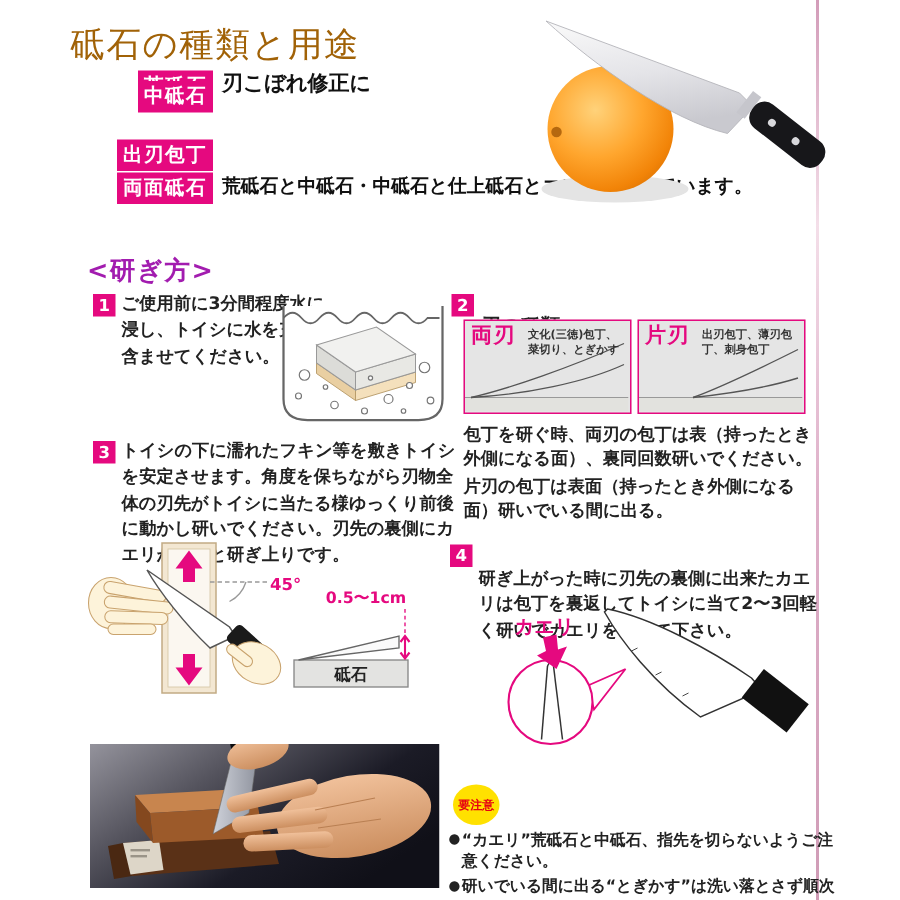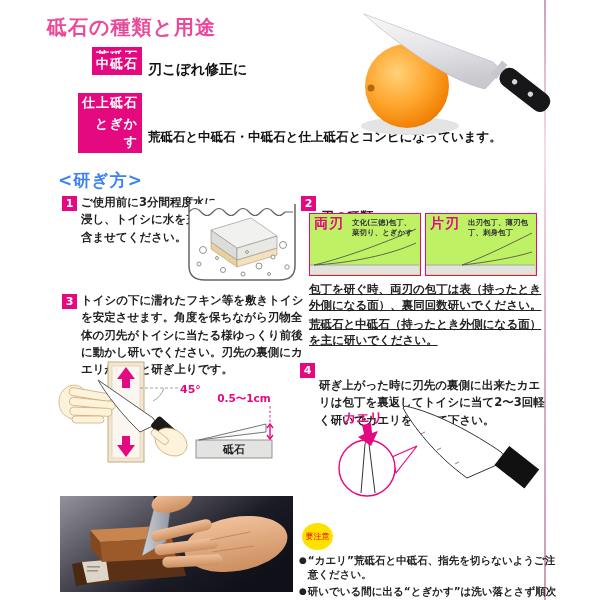--- a/index.html
+++ b/index.html
@@ -2,49 +2,49 @@
 <html><head>
 <meta charset="utf-8">
 <style>
   * { margin:0; padding:0; box-sizing:border-box; }
   html,body { width:600px; height:600px; }
   body {
     position:relative; overflow:hidden; background:#ffffff;
     font-family:"DejaVu Sans", sans-serif; color:#222;
   }
   .abs { position:absolute; }
-  .title { position:absolute; left:47px; top:14px; font-size:20px; font-weight:bold;
-           color:#ec4899; letter-spacing:1px; }
+  .title { position:absolute; left:47px; top:14px; font-size:23px; font-weight:normal;
+           color:#a16207; letter-spacing:1px; }
   .stone-row { position:absolute; left:78px; display:flex; align-items:flex-start; }
   .badge-cell { width:64px; text-align:right; flex:none; }
   .stone-badge { display:inline-block; background:#e5097f; color:#fff; font-size:13px;
                  font-weight:bold; padding:1px 4px 2px; letter-spacing:1px; }
   .stone-desc { margin-left:6px; font-size:14px; font-weight:bold; color:#111;
-                line-height:1.4; margin-top:14px; }
+                line-height:1.4; margin-top:1px; }
   .stone-desc.small { font-size:12.5px; }
   .howto { position:absolute; left:58px; top:169px; font-size:17px; font-weight:bold;
-           color:#3b82f6; letter-spacing:1px; }
+           color:#a21caf; letter-spacing:1px; }
   .step-num { position:absolute; width:15px; height:15px; background:#e5097f; color:#fff;
               font-size:11px; font-weight:bold; text-align:center; line-height:15px; }
   .step-text { position:absolute; font-size:11.5px; font-weight:600; color:#222;
                line-height:1.5; word-break:break-all; }
   .step2-title { position:absolute; left:321px; top:196px; font-size:13px; font-weight:bold;margin-top:12px; }
   .blade-box { position:absolute; top:213px; width:112px; height:63px;
-               border:1.5px solid #e5097f; background:#bef264; }
+               border:1.5px solid #e5097f; background:#e5e5e5; }
   .blade-label { position:absolute; left:4px; top:1px; color:#e5097f; font-size:14px;
                  font-weight:bold; letter-spacing:1px; z-index:2; }
   .blade-desc { position:absolute; left:42px; top:4px; font-size:7.5px; color:#333;
                 line-height:1.35; width:66px; font-weight:600; z-index:2; }
   .blade-box svg { position:absolute; left:0; top:0; }
-  .notes { position:absolute; left:309px; top:281px; width:240px;text-decoration:underline; }
+  .notes { position:absolute; left:309px; top:281px; width:240px; }
   .notes p { font-size:11.5px; font-weight:600; color:#222; line-height:1.42;
              word-break:break-all; margin-bottom:2px; }
   .caution-badge { position:absolute; left:302px; top:523px; width:31px; height:27px;
                    background:#ffe100; border-radius:50%; color:#e60012; font-size:8px;
-                   font-weight:normal; display:flex; align-items:center; justify-content:center; }
+                   font-weight:bold; display:flex; align-items:center; justify-content:center; }
   .caution-list { position:absolute; left:299px; top:553px; width:266px; }
   .caution-item { display:flex; font-size:10.5px; font-weight:600; color:#222;
                   line-height:1.35; margin-bottom:3px; }
   .caution-bullet { flex:none; margin-right:1px; font-size:9px; padding-top:1px; }
   .edge-line { position:absolute; left:544px; top:0; width:2px; height:600px;
                background:linear-gradient(180deg,#b55a8a,#ecc9da 25%,#c87aa4 55%,#b05a86);
                opacity:.6; }
 </style>
 </head>
 <body>
@@ -54,24 +54,24 @@
 <h1 class="title">砥石の種類と用途</h1>
 
 <div class="stone-row" style="top:46px">
   <span class="badge-cell"><span class="stone-badge">荒砥石</span></span>
   <span class="stone-desc">刃こぼれ修正に</span>
 </div>
 <div class="stone-row" style="top:53px">
   <span class="badge-cell"><span class="stone-badge">中砥石</span></span>
 </div>
 <div class="stone-row" style="top:92px">
-  <span class="badge-cell"><span class="stone-badge">仕上砥石</span></span>
+  <span class="badge-cell"><span class="stone-badge">出刃包丁</span></span>
 </div>
 <div class="stone-row" style="top:114px">
-  <span class="badge-cell"><span class="stone-badge">とぎかす</span></span>
+  <span class="badge-cell"><span class="stone-badge">両面砥石</span></span>
   <span class="stone-desc small"><span>荒砥石と中砥石・中砥石と仕上砥石とコンビになっています。</span><br></span>
 </div>
 
 <svg class="abs" style="left:352px; top:2px" width="200" height="150" viewBox="0 0 200 150">
   <defs>
     <radialGradient id="orangeG" cx="38%" cy="35%" r="75%">
       <stop offset="0%" stop-color="#ffd27a"></stop>
         <stop offset="50%" stop-color="#ffa62e"></stop>
       <stop offset="85%" stop-color="#f28408"></stop>
         <stop offset="100%" stop-color="#dd7404"></stop>
@@ -143,21 +143,21 @@
   <svg width="109" height="60" viewBox="0 0 109 60">
     <rect x="0" y="51" width="109" height="9" fill="#e2e2de"></rect>
     <line x1="0" y1="51" x2="109" y2="51" stroke="#999" stroke-width="0.8"></line>
     <path d="M36,51 C58,43 84,30 106,19" fill="none" stroke="#555" stroke-width="0.9"></path>
     <path d="M36,51 C64,48 90,43 106,38" fill="none" stroke="#555" stroke-width="0.9"></path>
   </svg>
 </div>
 
 <div class="notes">
   <p>包丁を研ぐ時、両刃の包丁は表（持ったとき外側になる面）、裏同回数研いでください。</p>
-  <p>荒砥石と中砥石（持ったとき外側になる面）を主に研いでください。</p>
+  <p>片刃の包丁は表面（持ったとき外側になる面）研いでいる間に出る。</p>
 </div>
 
 <span class="step-num" style="left:62px; top:294px">3</span>
 <p class="step-text" style="left:81px; top:292px; width:230px">トイシの下に濡れたフキン等を敷きトイシを安定させます。角度を保ちながら刃物全体の刃先がトイシに当たる様ゆっくり前後に動かし研いでください。刃先の裏側にカエリが出ると研ぎ上りです。</p>
 
 <svg class="abs" style="left:58px; top:358px" width="245" height="140" viewBox="0 0 245 140">
 
   <rect x="50" y="4" width="36" height="100" fill="#f3e7d2" stroke="#c2ab84" stroke-width="1"></rect>
   <rect x="54" y="8" width="28" height="92" fill="#fbf7f0" stroke="#d8c8a8" stroke-width="0.6"></rect>
   <polygon points="68,9 59,21 64,21 64,30 72,30 72,21 77,21" fill="#e5097f"></polygon>

